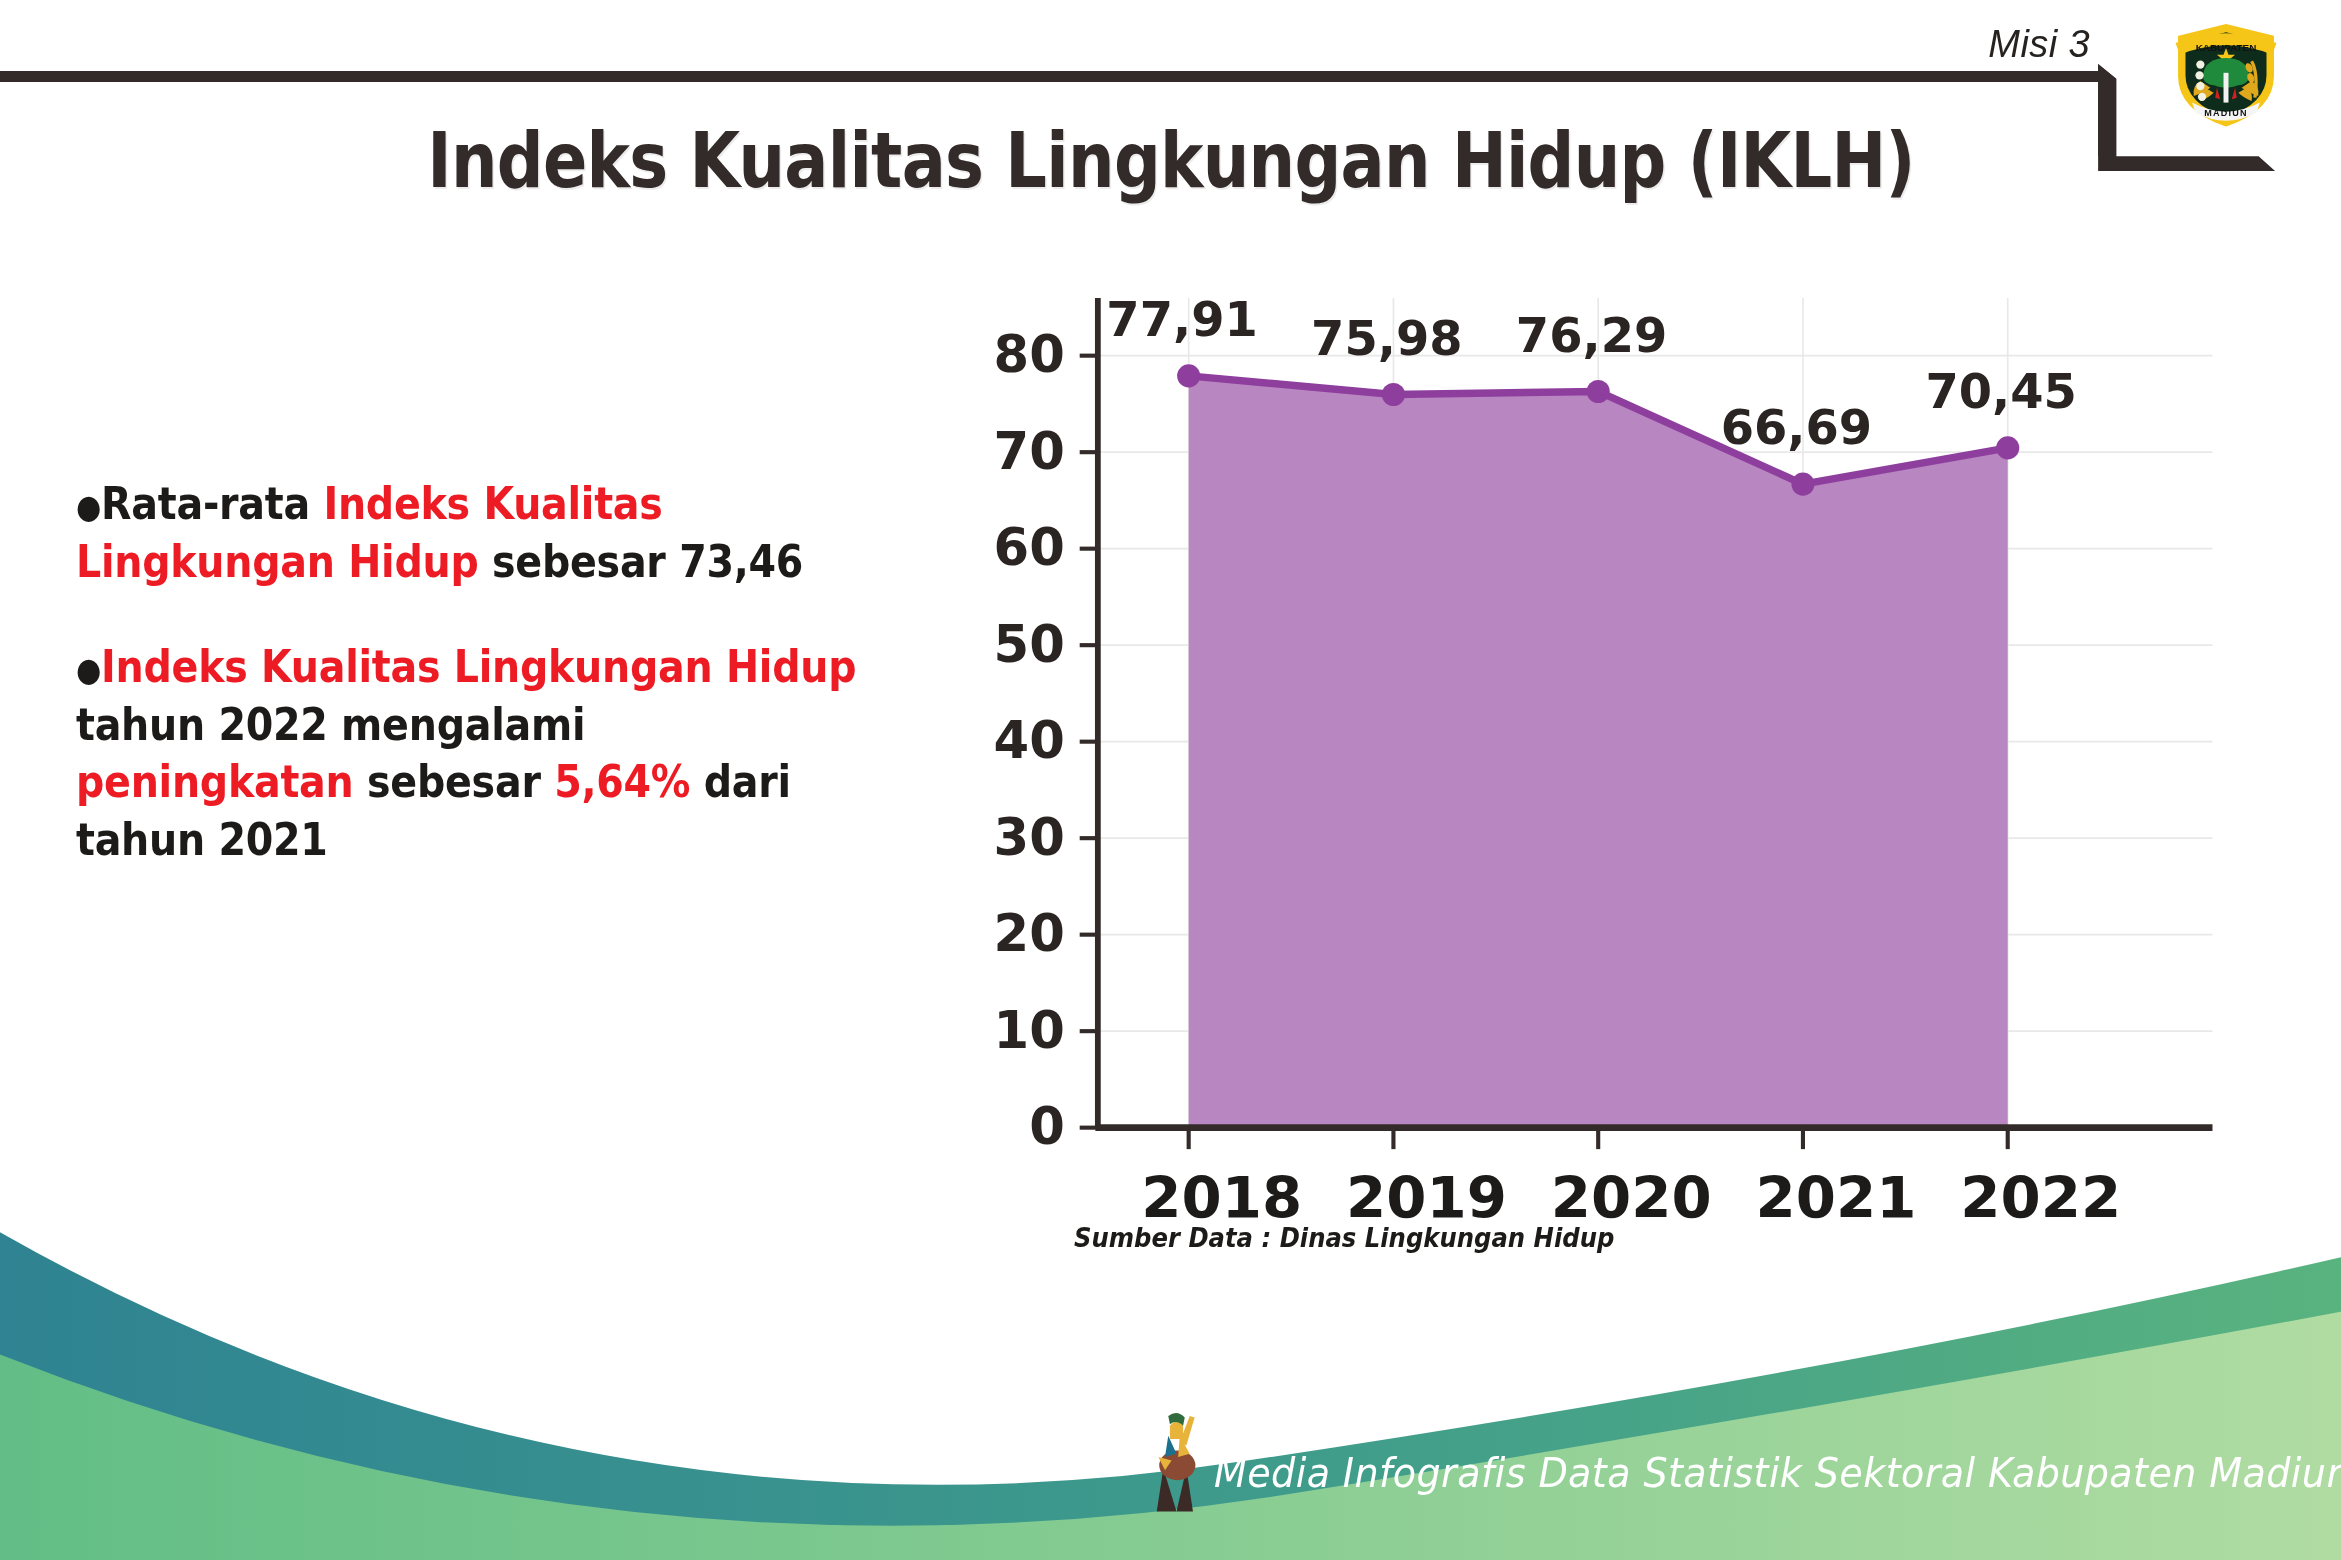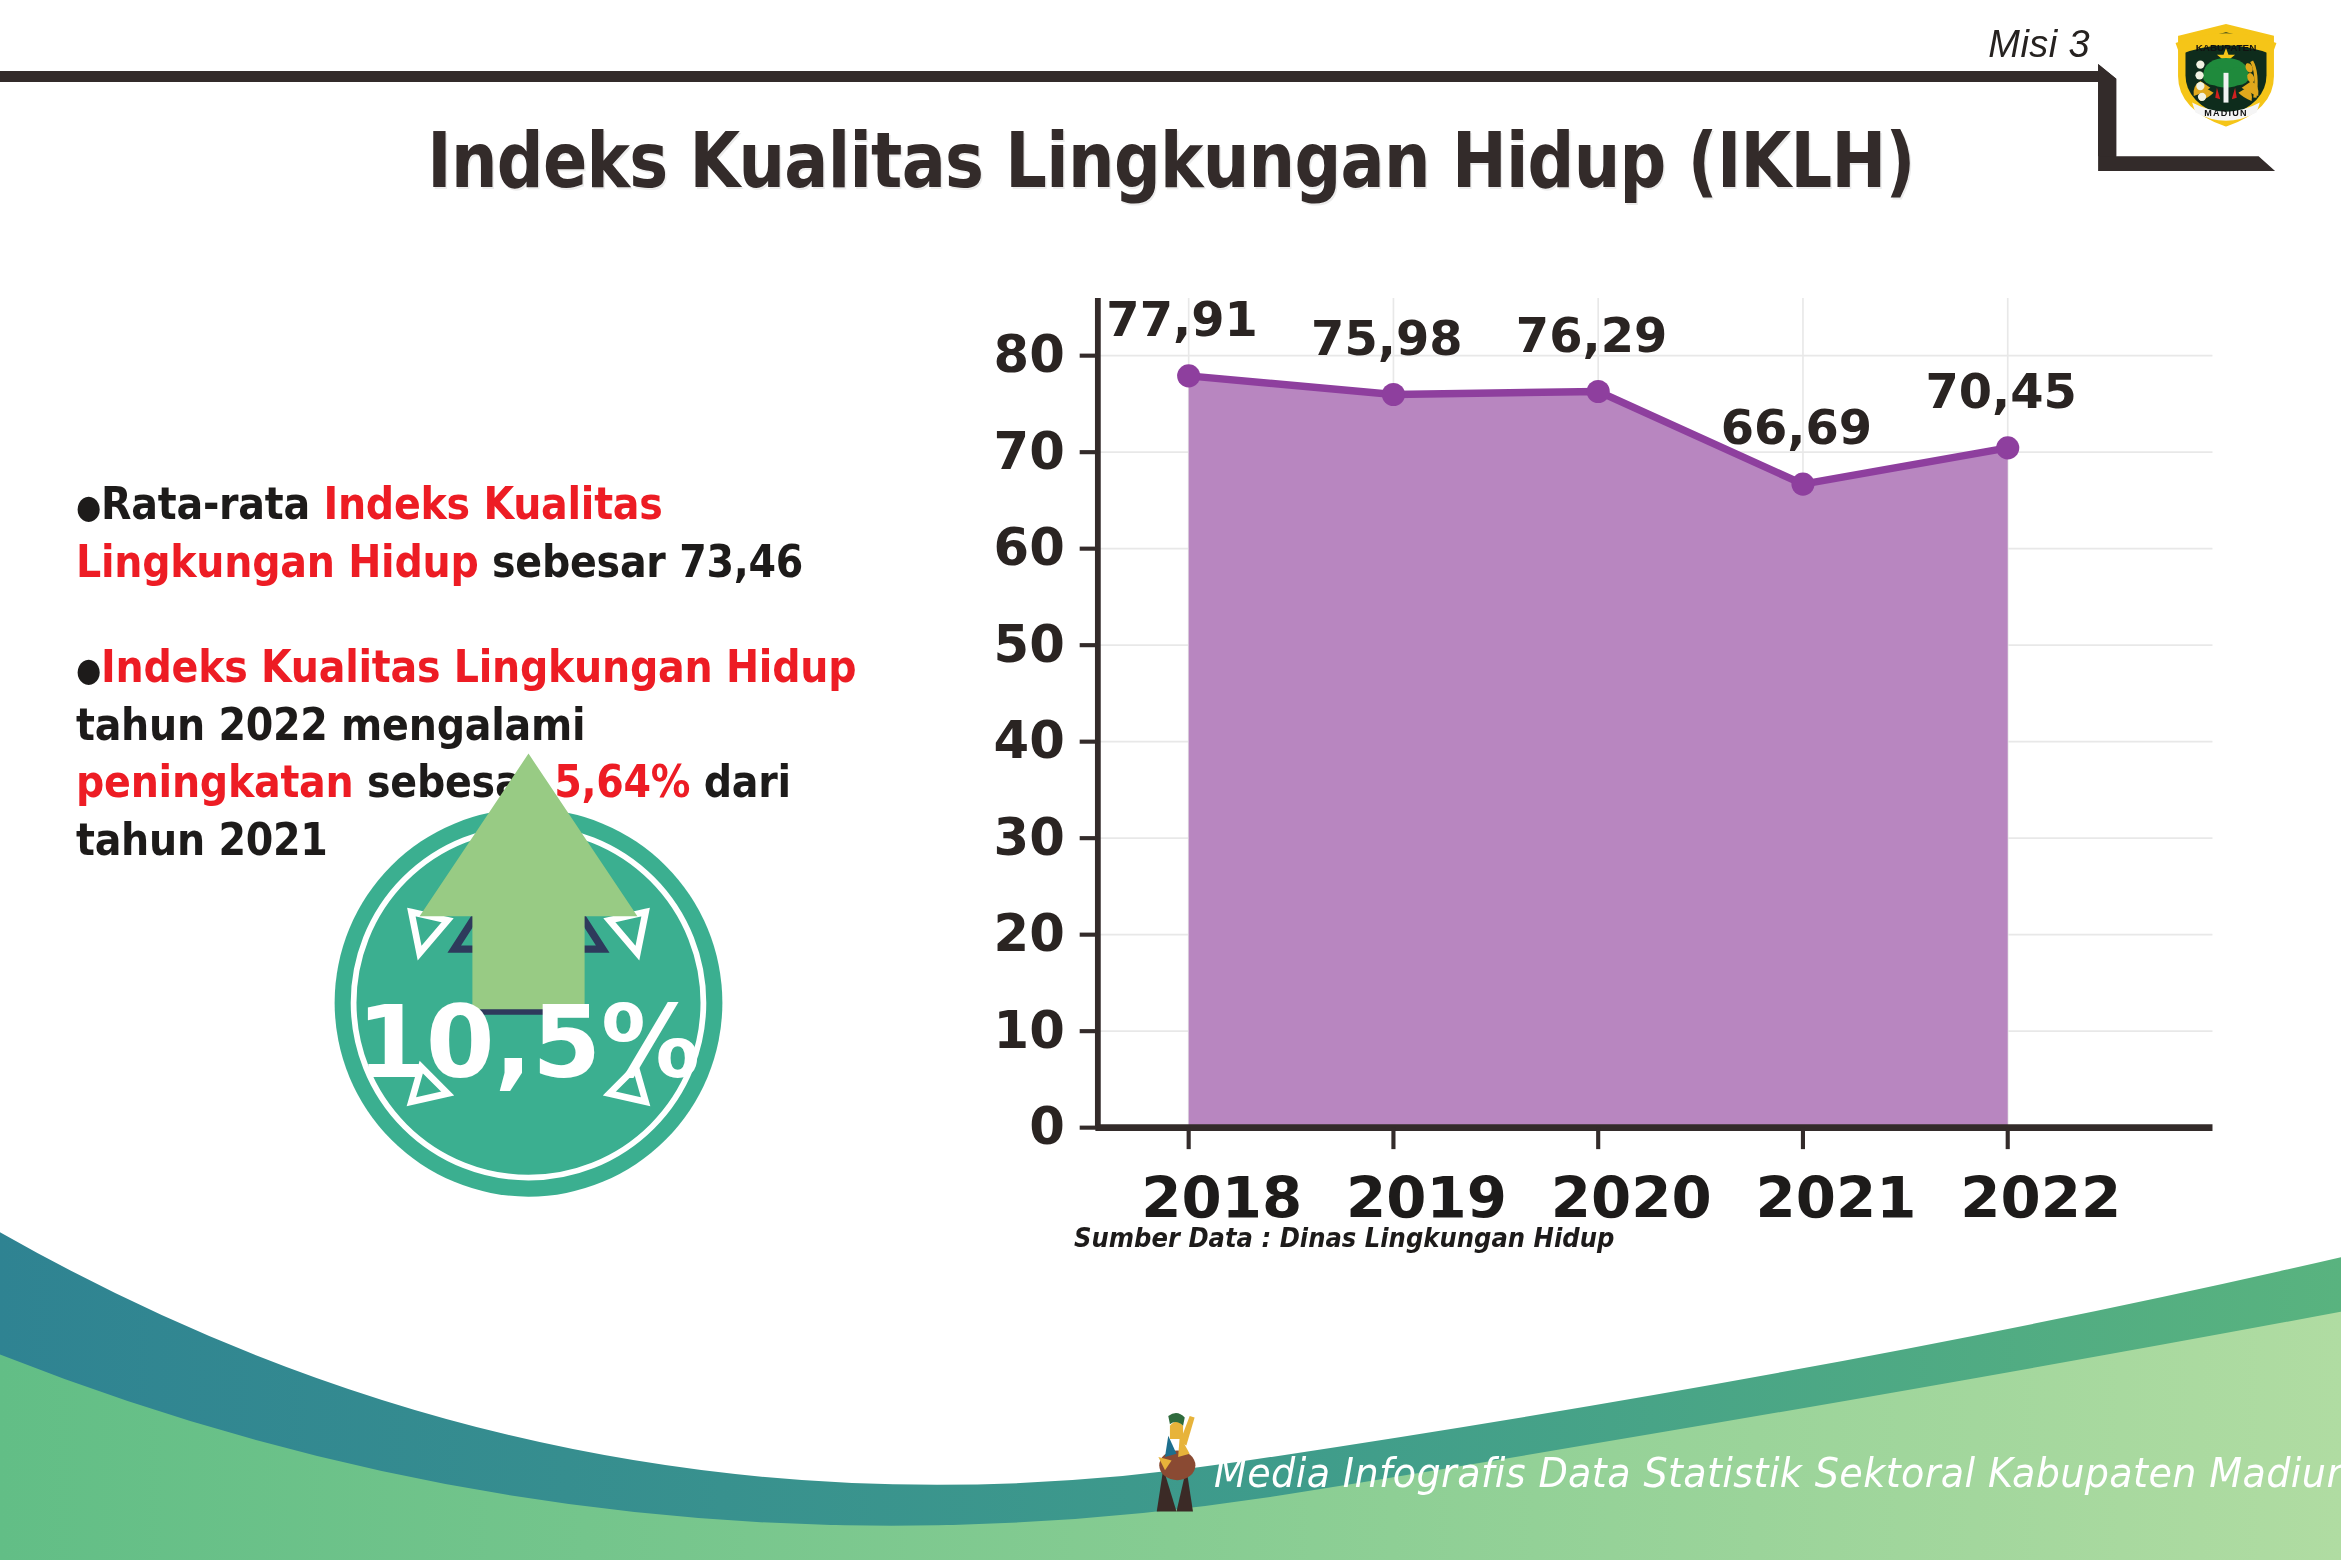--- a/index.html
+++ b/index.html
@@ -135,39 +135,20 @@
 
   <div class="bullets">
     <div class="bullet">
       <span class="dot">●</span><span>Rata-rata </span><span class="red">Indeks Kualitas Lingkungan Hidup</span><span> sebesar 73,46</span>
     </div>
     <div class="bullet">
       <span class="dot">●</span><span class="red">Indeks Kualitas Lingkungan Hidup</span><span> tahun 2022 mengalami </span><span class="red">peningkatan</span><span> sebesar </span><span class="red">5,64%</span><span> dari tahun 2021</span>
     </div>
   </div>
 
-  <div class="badge-wrap">
-    <svg viewBox="0 0 500 560" width="413" height="462">
-
-      <circle cx="250" cy="310" r="235" fill="#3BAF90"></circle>
-      <circle cx="250" cy="310" r="212" fill="none" stroke="#ffffff" stroke-width="7"></circle>
-
-      <polygon points="108,200 152,210 118,250" fill="none" stroke="#ffffff" stroke-width="8"></polygon>
-      <polygon points="392,200 348,210 382,250" fill="none" stroke="#ffffff" stroke-width="8"></polygon>
-      <polygon points="108,430 152,420 120,388" fill="none" stroke="#ffffff" stroke-width="8"></polygon>
-      <polygon points="392,430 348,420 380,388" fill="none" stroke="#ffffff" stroke-width="8"></polygon>
-
-      <polygon points="234,130 160,245 196,245 196,320 304,320 304,245 340,245 266,130" fill="none" stroke="#2e3a5c" stroke-width="9"></polygon>
-
-      <polygon points="250,8 118,205 182,205 182,318 318,318 318,205 382,205" fill="#98CB84"></polygon>
-
-      <text x="250" y="400" text-anchor="middle" font-family="'DejaVu Sans',sans-serif" font-size="120" font-weight="bold" fill="#ffffff" id="badge-value-text">10,5%</text>
-    </svg>
-    
-  </div>
 
   <svg class="chart" viewBox="0 0 1520 1200">
 
     <g id="grid-h" stroke="#e8e8e8" stroke-width="2">
         <line x1="150" x2="1500" y1="918.125" y2="918.125"></line>
         <line x1="150" x2="1500" y1="801.25" y2="801.25"></line>
         <line x1="150" x2="1500" y1="684.375" y2="684.375"></line>
         <line x1="150" x2="1500" y1="567.5" y2="567.5"></line>
         <line x1="150" x2="1500" y1="450.625" y2="450.625"></line>
         <line x1="150" x2="1500" y1="333.75" y2="333.75"></line>

